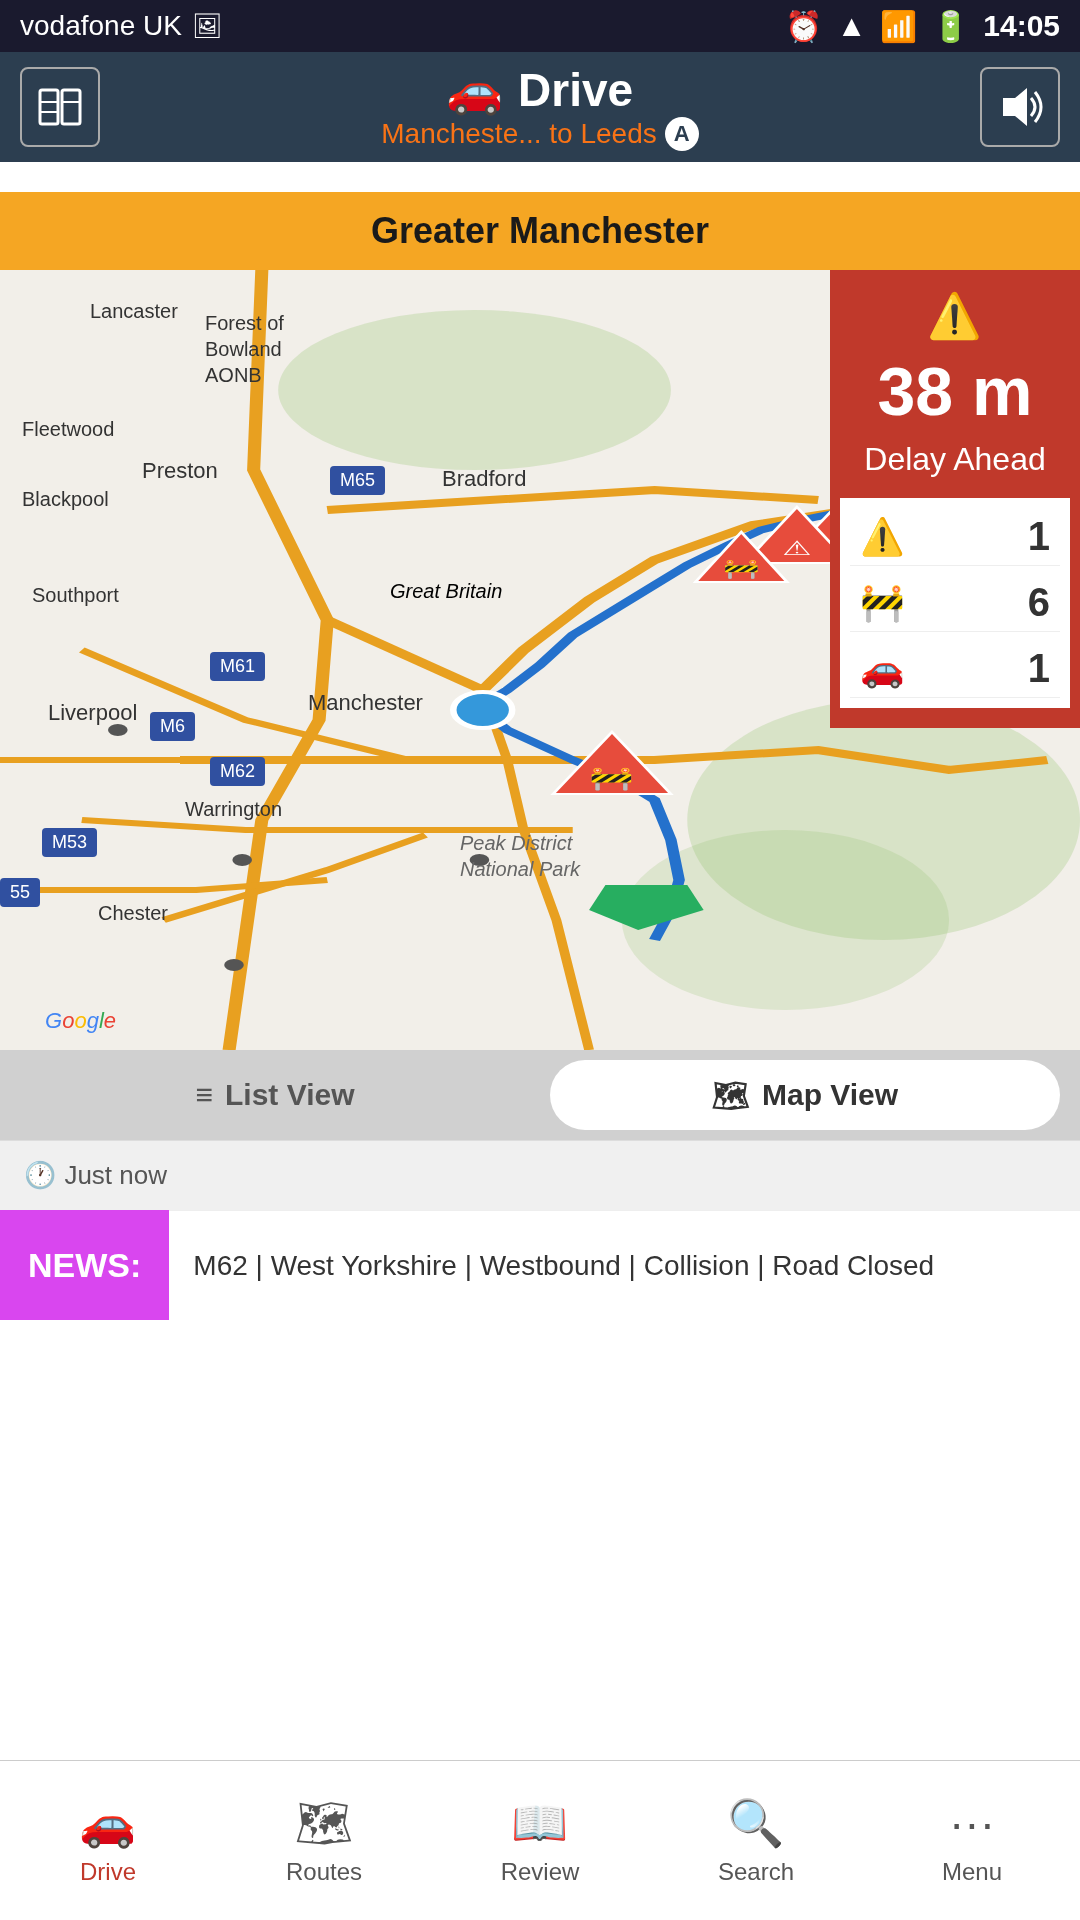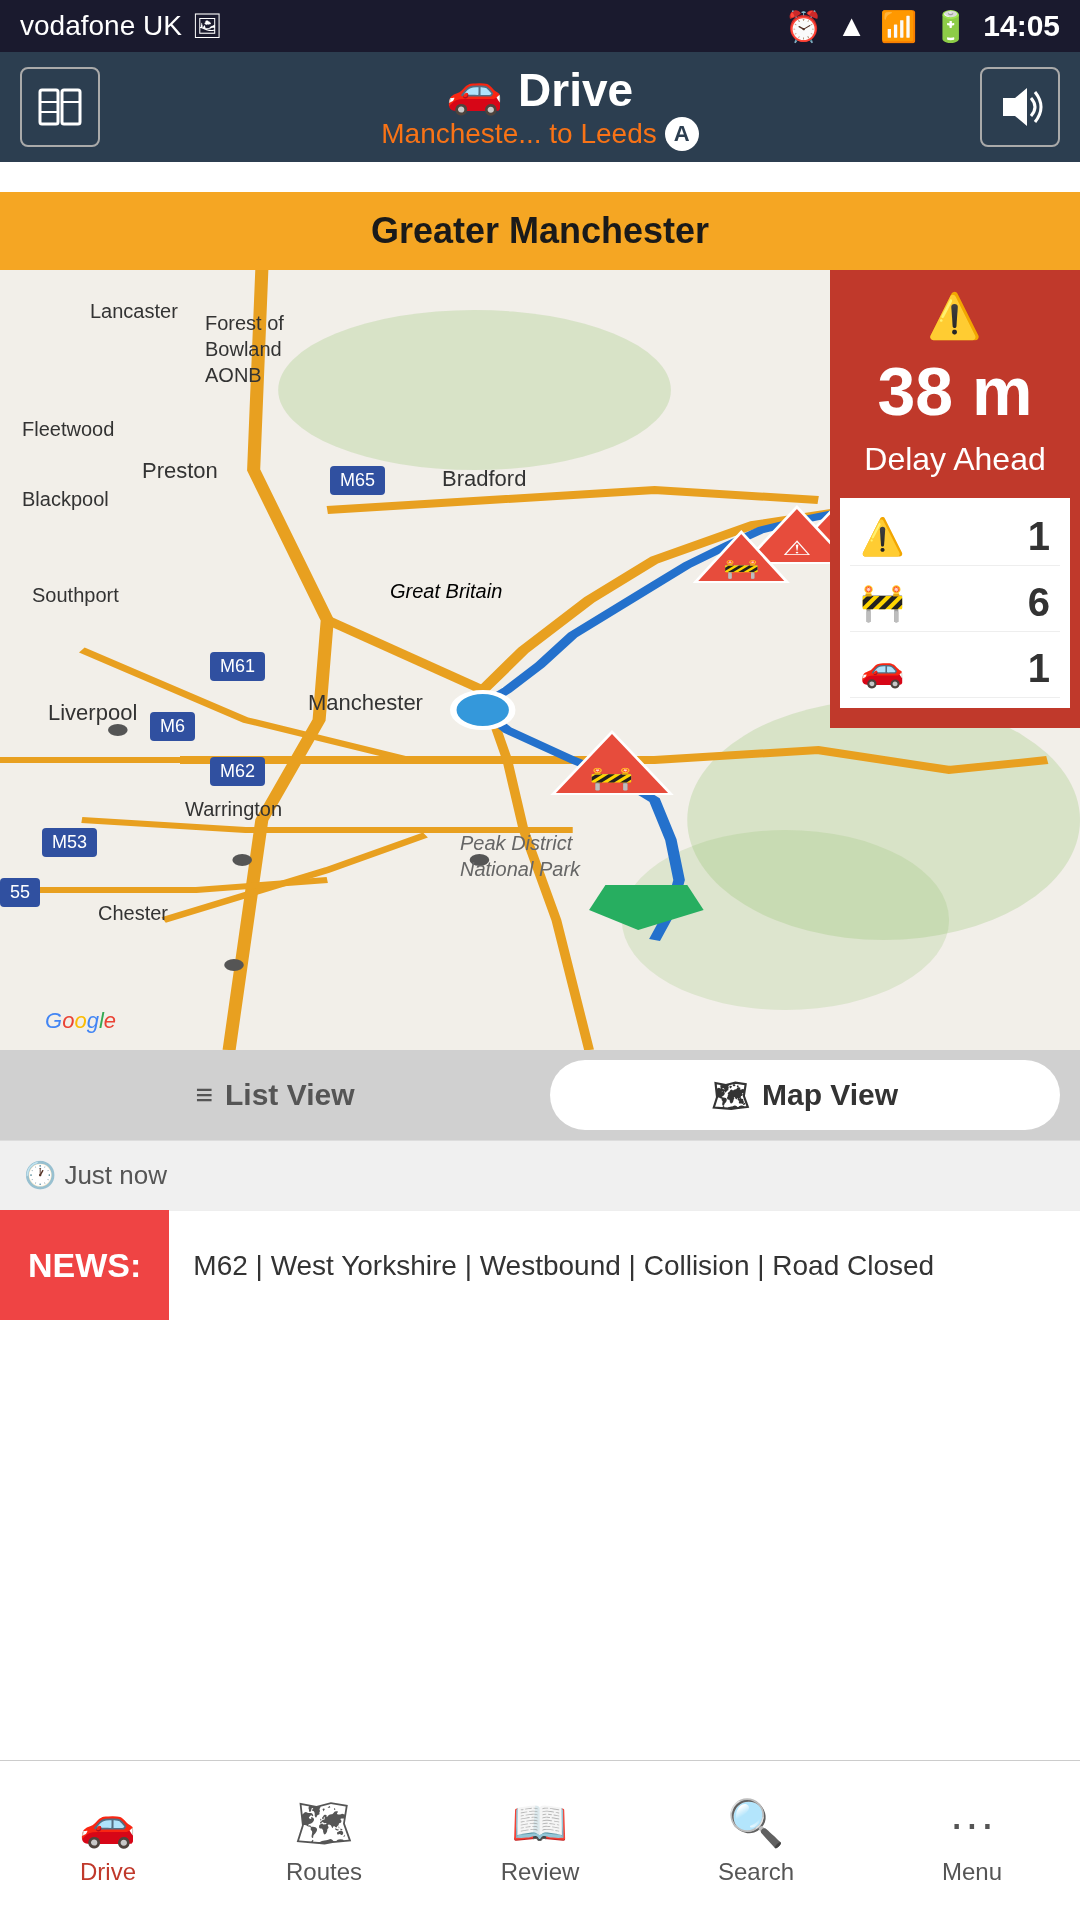--- a/index.html
+++ b/index.html
@@ -229,21 +229,21 @@
       display: flex; align-items: center; gap: 8px;
     }
 
     
     #news-banner {
       min-height: 110px;
       display: flex;
       align-items: stretch;
     }
     #news-label {
-      background: #ef4444;
+      background: #d946ef;
       color: #fff;
       font-size: 34px;
       font-weight: bold;
       display: flex;
       align-items: center;
       justify-content: center;
       padding: 0 28px;
       min-width: 160px;
     }
     #news-text {

